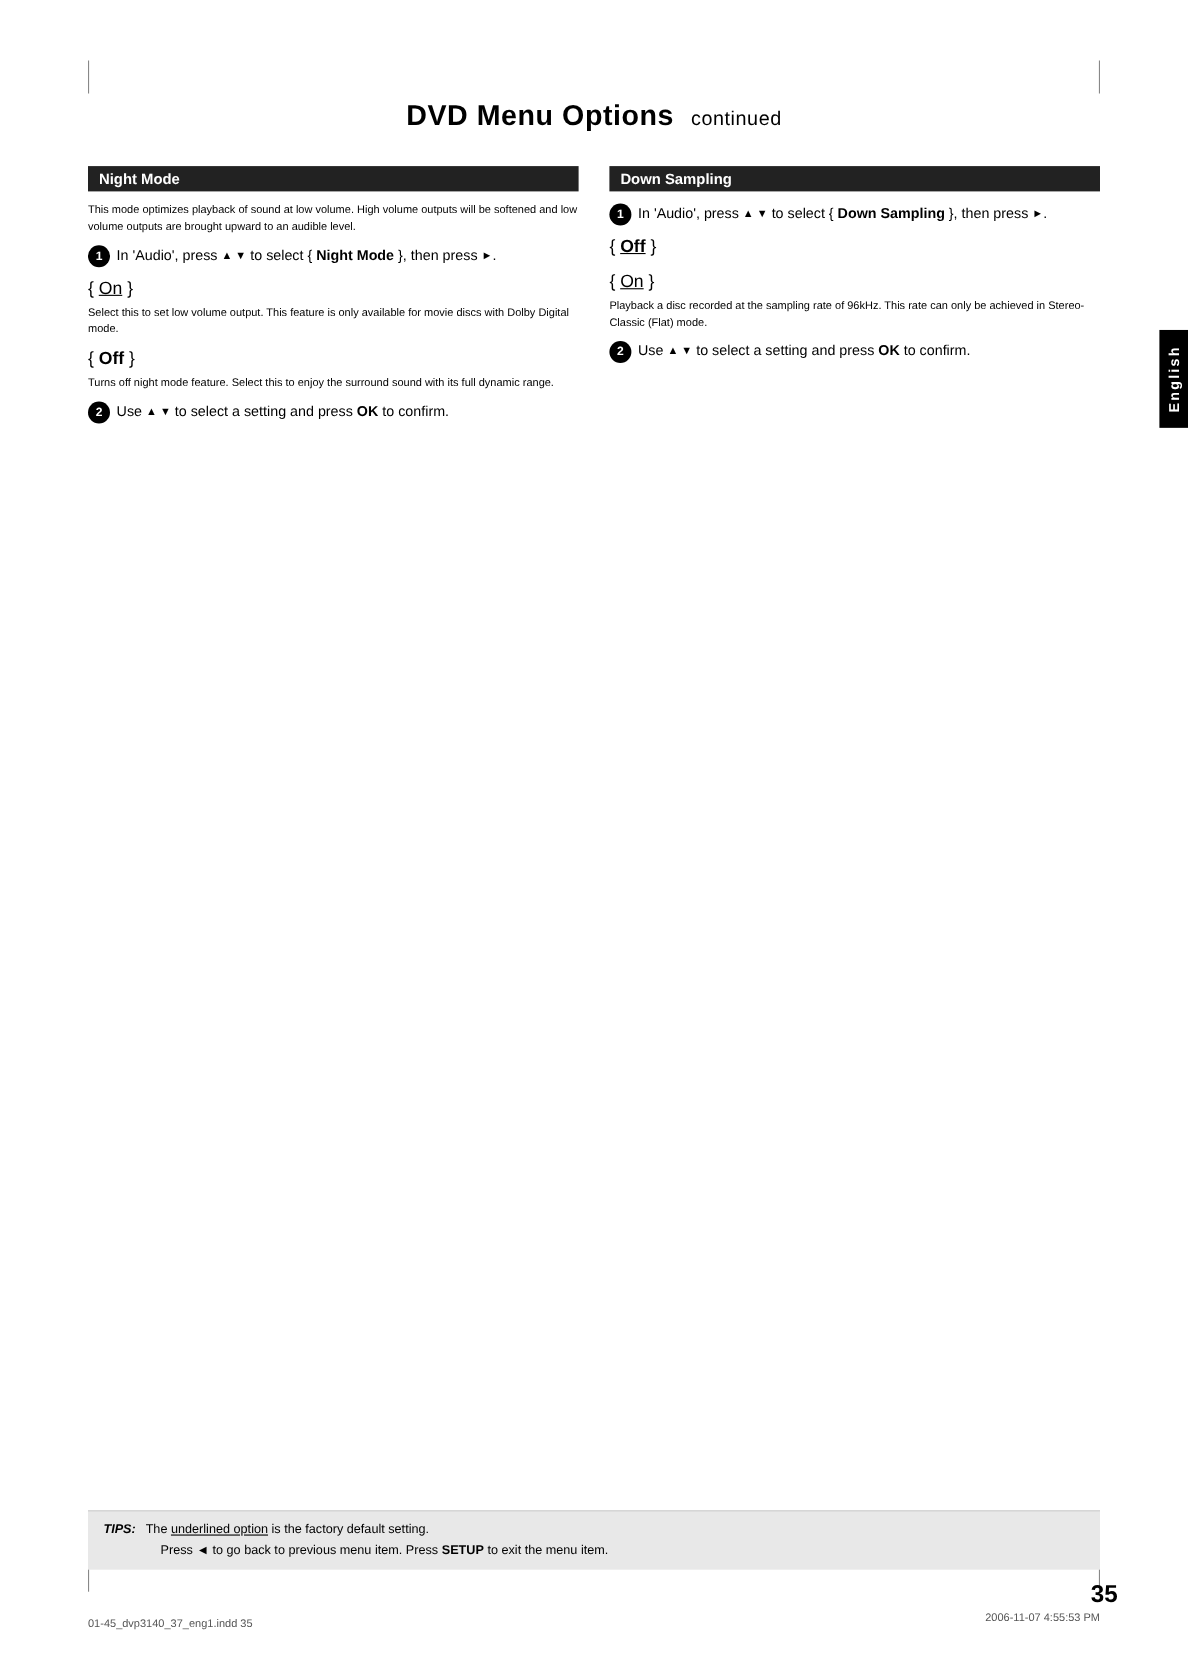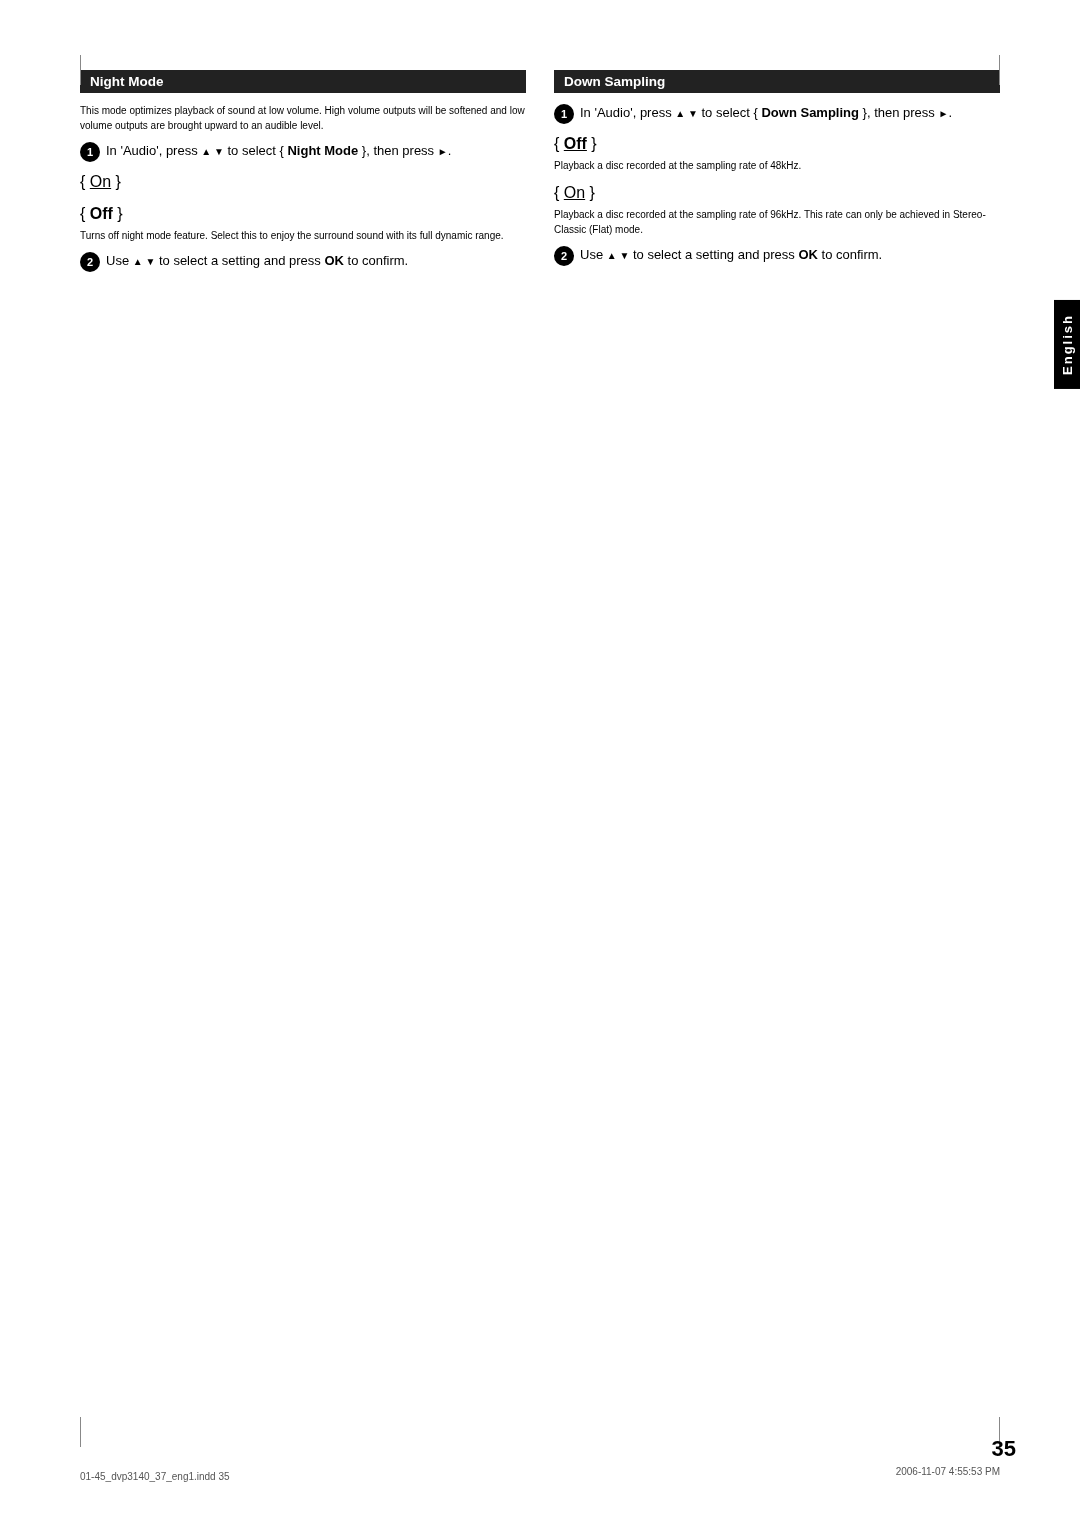--- a/index.html
+++ b/index.html
@@ -226,20 +226,24 @@
 
   <div class="top-line-left"></div>
   <div class="top-line-right"></div>
   <div class="bottom-line-left"></div>
   <div class="bottom-line-right"></div>
 
   <div class="english-tab">
     <span>English</span>
   </div>
 
+  <div class="page-title">
+    <span>DVD Menu Options</span>
+    &nbsp;<span class="continued">continued</span>
+  </div>
 
   <div class="content-columns">
 
     <div class="column">
 
       <div class="section-header">
         <span>Night Mode</span>
       </div>
 
       <p class="body-text">This mode optimizes playback of sound at low volume. High volume outputs will be softened and low volume outputs are brought upward to an audible level.</p>
@@ -248,20 +252,21 @@
         <div class="step-number">1</div>
         <div class="step-content">
           In 'Audio', press <span class="inline-arrows">▲ ▼</span> to select { <b>Night Mode</b> }, then press <span class="inline-arrows">►</span>.
         </div>
       </div>
 
       <div class="sub-option">
         <div class="sub-option-label">
           <span class="brace">{ </span><span class="underline">On</span><span class="brace"> }</span>
         </div>
+        <p class="body-text">Select this to set low volume output. This feature is only available for movie discs with Dolby Digital mode.</p>
       </div>
 
       <div class="sub-option">
         <div class="sub-option-label">
           <span class="brace">{ </span><b class="off-label">Off</b><span class="brace"> }</span>
         </div>
         <p class="body-text">Turns off night mode feature. Select this to enjoy the surround sound with its full dynamic range.</p>
       </div>
 
       <div class="step">
@@ -284,39 +289,44 @@
         <div class="step-number">1</div>
         <div class="step-content">
           In 'Audio', press <span class="inline-arrows">▲ ▼</span> to select { <b>Down Sampling</b> }, then press <span class="inline-arrows">►</span>.
         </div>
       </div>
 
       <div class="sub-option">
         <div class="sub-option-label">
           <span class="brace">{ </span><b class="off-label underline">Off</b><span class="brace"> }</span>
         </div>
-        <p class="body-text">Playback a disc recorded at the sampling rate of 48kHz.</p>
       </div>
 
       <div class="sub-option">
         <div class="sub-option-label">
           <span class="brace">{ </span><span class="underline">On</span><span class="brace"> }</span>
         </div>
         <p class="body-text">Playback a disc recorded at the sampling rate of 96kHz. This rate can only be achieved in Stereo-Classic (Flat) mode.</p>
       </div>
 
       <div class="step">
         <div class="step-number">2</div>
         <div class="step-content">
           Use <span class="inline-arrows">▲ ▼</span> to select a setting and press <b>OK</b> to confirm.
         </div>
       </div>
 
     </div>
   </div>
 
+  <div class="tips-footer">
+    <span class="tips-label">TIPS:</span>
+    <span>The <span class="underline">underlined option</span> is the factory default setting.</span>
+    <br>
+    <span style="margin-left: 52px;">Press ◄ to go back to previous menu item. Press <b>SETUP</b> to exit the menu item.</span>
+  </div>
 
   <div class="page-number">35</div>
 
   <div class="footer-info">01-45_dvp3140_37_eng1.indd   35</div>
   <div class="footer-date">2006-11-07   4:55:53 PM</div>
 
 </div>
 
 </body></html>

